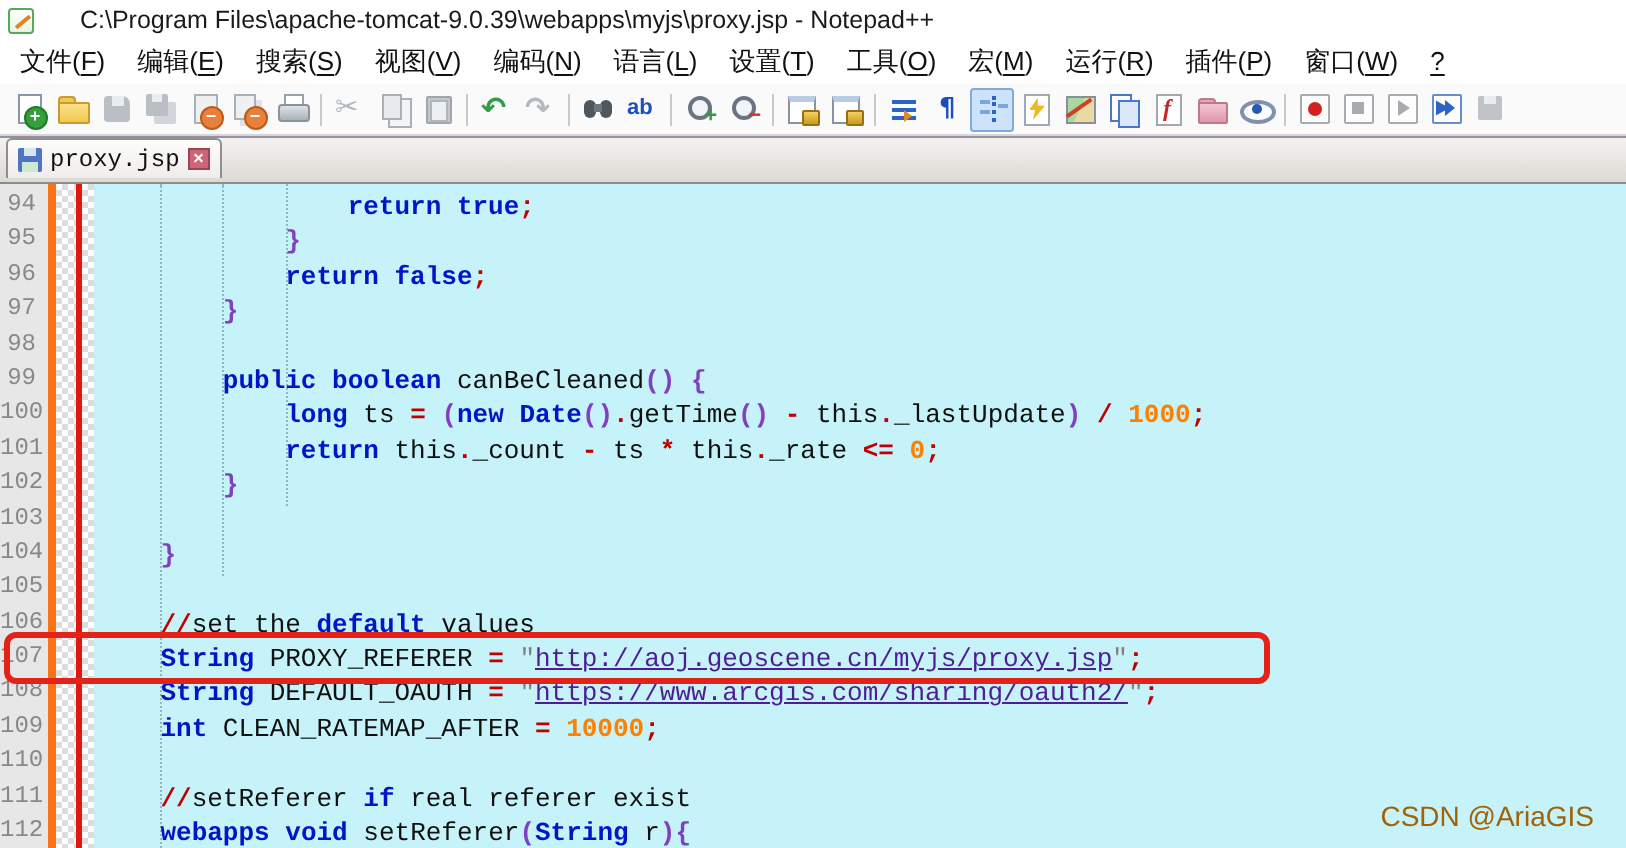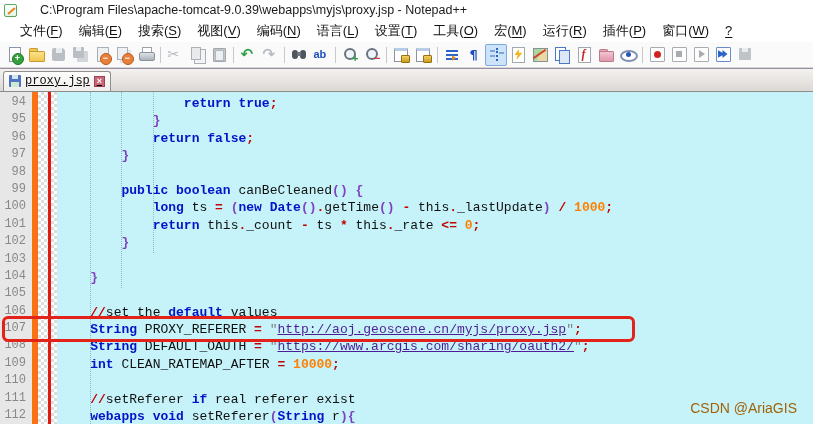--- a/index.html
+++ b/index.html
@@ -9,21 +9,21 @@
   
   .titlebar { height:20px; display:flex; align-items:center; gap:5px; padding-left:4px;
     background:#fff; }
   .npp-ic { width:13px; height:13px; position:relative; background:linear-gradient(#ffffff,#e2f6e2);
     border:1px solid #5aa85a; border-radius:2px; flex:0 0 auto; }
   .npp-ic::after { content:""; position:absolute; left:2px; top:5px; width:9px; height:2px;
     background:#e8821e; transform:rotate(-40deg); }
   .wtitle { font-size:12.5px; color:#1a1a1a; white-space:nowrap;margin-left:18px; }
 
   
-  .menubar { height:22px; display:flex; align-items:center; background:#fff; padding-left:12px;
+  .menubar { height:22px; display:flex; align-items:center; background:#fff; padding-left:2px;
     font-size:13px; color:#111; }
   .mitem { padding:0 8px; height:22px; line-height:22px; cursor:default; white-space:nowrap; }
   .mitem u { text-underline-offset:2px; }
 
   
   .toolbar { height:26px; background:#fafafa; border-bottom:1px solid #d6d6d6;
     display:flex; align-items:center; padding-left:3px; }
   .tbtn { width:22px; height:22px; display:flex; align-items:center; justify-content:center;
     border-radius:2px; flex:0 0 auto; }
   .tbtn.pressed { background:#cde3f9; outline:1px solid #7eabdc; outline-offset:-1px; }
@@ -125,35 +125,35 @@
   .i-macro-run::before { content:""; position:absolute; left:1px; top:1px; width:13px; height:13px;
     background:#fdfdfd; border:1px solid #6a8cc8; border-radius:1px; }
   .i-macro-run::after { content:""; position:absolute; left:3px; top:4px; width:10px; height:8px;
     background:#2b64c8; clip-path:polygon(0 0,50% 35%,50% 0,100% 50%,50% 100%,50% 65%,0 100%); }
   .i-macro-save::before { content:""; position:absolute; left:2px; top:2px; width:12px; height:12px;
     background:#c0c4c8; border-radius:1px; }
   .i-macro-save::after { content:""; position:absolute; left:5px; top:2px; width:6px; height:4px; background:#e9edf0; }
 
   
   .tabbar { height:24px; background:linear-gradient(#f4f2f0,#dcd8d4); border-top:1px solid #9a8fa0;
-    border-bottom:1px solid #8c8c8c; display:flex; align-items:center; padding-left:3px;text-decoration:underline; }
+    border-bottom:1px solid #8c8c8c; display:flex; align-items:flex-start; padding-left:3px; }
   .tab { display:flex; align-items:center; gap:4px; height:20px; padding:0 5px; margin-bottom:-1px;
     background:linear-gradient(#fdfdfc,#efedeb); border:1px solid #8f8f8f; border-bottom:none;
     border-radius:3px 3px 0 0; }
   .tab-floppy { width:12px; height:12px; position:relative; background:#4f74c4; border-radius:1px; }
   .tab-floppy::before { content:""; position:absolute; left:3px; top:0; width:6px; height:4px; background:#d6e6ef; }
   .tab-floppy::after { content:""; position:absolute; left:2px; bottom:0; width:8px; height:5px; background:#cfe8cf; }
   .tab-label { font-size:12px; color:#111; font-family:"Liberation Mono","DejaVu Sans Mono",monospace; }
   .tab-close { width:11px; height:11px; background:#cc6677; border:1px solid #994455; color:#fff;
     font:bold 9px/9px "Liberation Sans",sans-serif; text-align:center; }
   .tab-close::before { content:"\00D7"; }
 
   
   .editor { position:relative; height:332px; display:flex; background:#c6f3f9; overflow:hidden; }
-  .gutter { width:38px; background:#e7e7e7; border-right:6px solid #f97316; padding-top:3px; flex:0 0 auto; }
+  .gutter { width:28px; background:#e7e7e7; border-right:4px solid #f97316; padding-top:3px; flex:0 0 auto; }
   .ln { height:17.4px; line-height:17.4px; text-align:right; padding-right:6px; color:#888;
     font:12px "Liberation Mono","DejaVu Sans Mono",monospace; }
   .checker { width:10px; flex:0 0 auto; background-color:#fff;
     background-image:linear-gradient(45deg,#dcdcdc 25%,transparent 25%,transparent 75%,#dcdcdc 75%),
       linear-gradient(45deg,#dcdcdc 25%,transparent 25%,transparent 75%,#dcdcdc 75%);
     background-size:6px 6px; background-position:0 0,3px 3px; }
   .checker.narrow { width:6px; }
   .chmark { width:3px; background:#e01810; flex:0 0 auto; }
   .codecol { position:relative; flex:1; padding-top:3px;
     font:13px/17.4px "Liberation Mono","DejaVu Sans Mono",monospace; }

